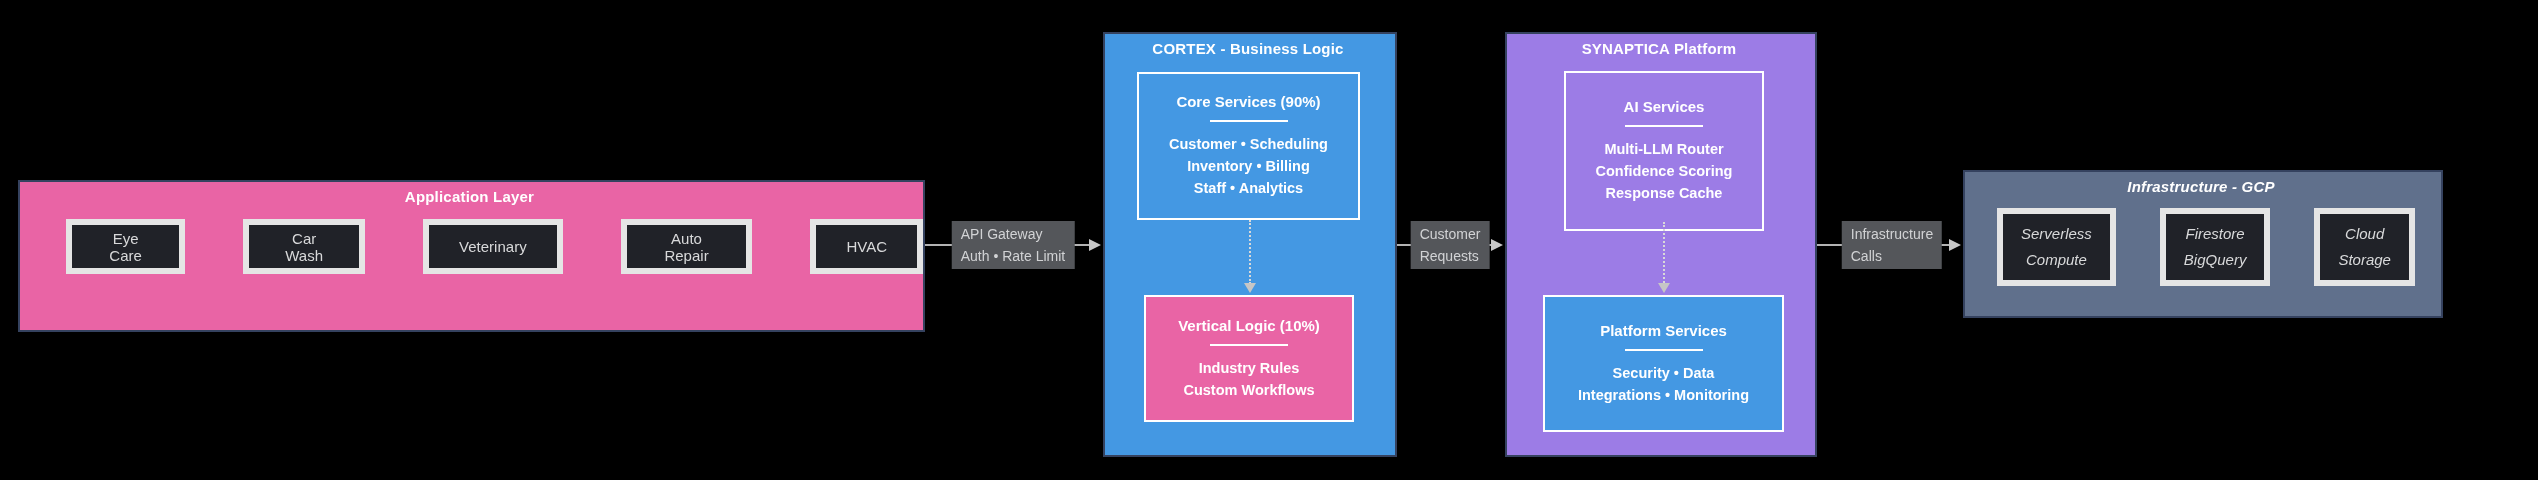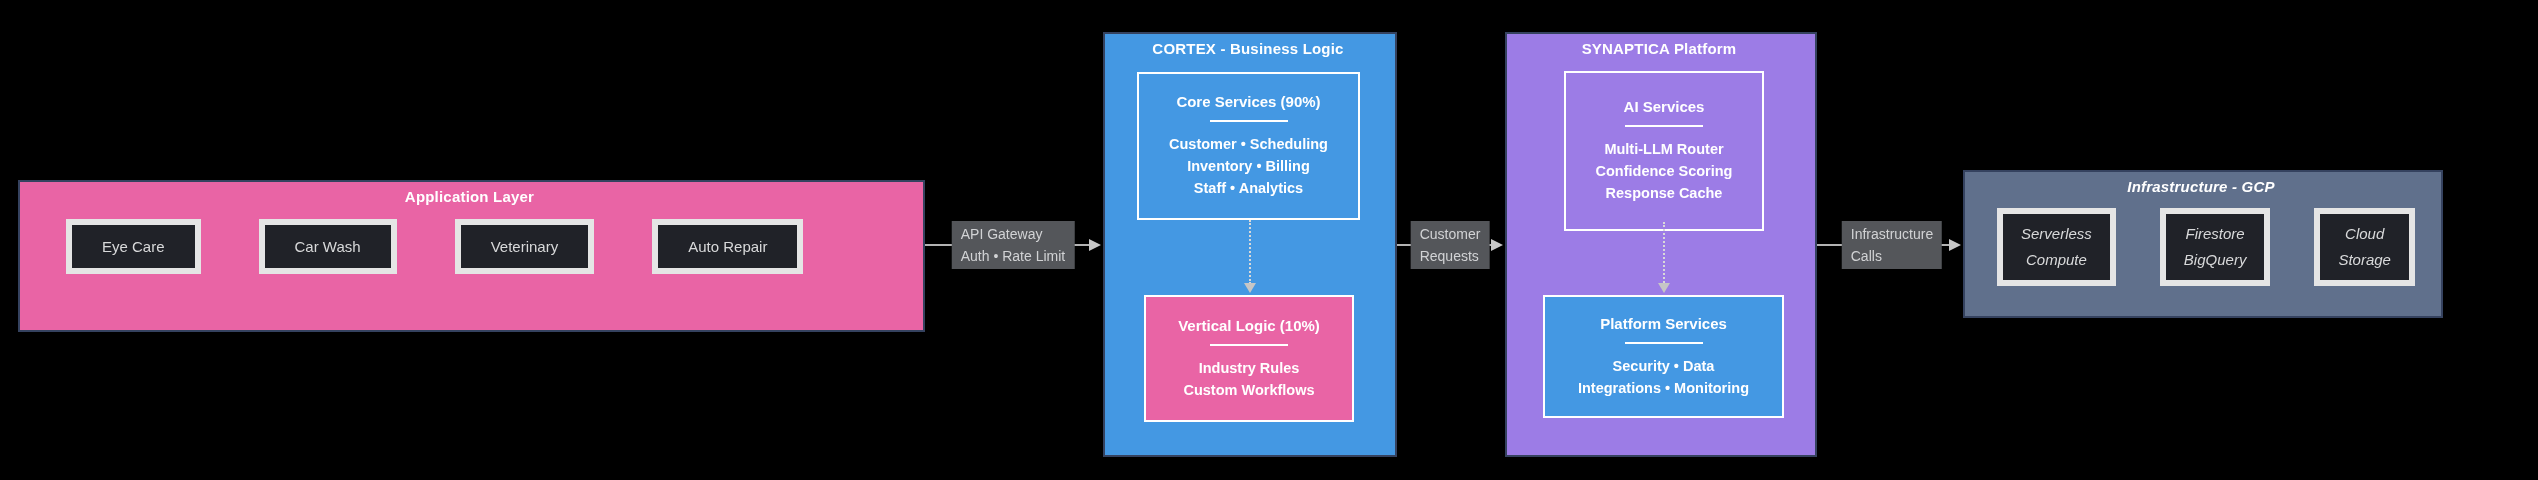--- a/index.html
+++ b/index.html
@@ -36,21 +36,21 @@
     position:absolute;border:2px solid #ffffff;color:#ffffff;text-align:center;
     display:flex;flex-direction:column;align-items:center;justify-content:center;
     padding:6px 8px;
   }
   .sub-box .sub-title{font-size:15px;font-weight:700;}
   .sub-box .divider{width:78px;border-top:2px solid #ffffff;margin:10px auto 11px;}
   .sub-box .sub-item{font-size:14.5px;font-weight:600;line-height:22px;}
   .box-core{left:32px;top:38px;width:223px;height:148px;background:transparent;}
   .box-vertical{left:39px;top:261px;width:210px;height:127px;background:#e964a5;}
   .box-ai{left:57px;top:37px;width:200px;height:160px;background:transparent;}
-  .box-platform{left:36px;top:261px;width:241px;height:123px;background:#4498e3;}
+  .box-platform{left:36px;top:261px;width:241px;height:137px;background:#4498e3;}
 
   
   .dotted-line{position:absolute;width:0;border-left:2px dotted #d9d9d9;}
   .down-arrowhead{
     position:absolute;width:0;height:0;
     border-left:6px solid transparent;border-right:6px solid transparent;
     border-top:10px solid #c6c6c6;
   }
   
   .edge-line{position:absolute;height:2px;background:#b3b3b3;}
@@ -77,20 +77,23 @@
           <span>Eye Care</span>
         </div>
       <div class="dark-node">
           <span>Car Wash</span>
         </div>
       <div class="dark-node">
           <span>Veterinary</span>
         </div>
       <div class="dark-node">
           <span>Auto Repair</span>
+        </div>
+      <div class="dark-node">
+          <span>HVAC</span>
         </div>
     </div>
   </div>
 
   <div class="edge-line" style="left:925px;top:244px;width:168px;"></div>
   <div class="right-arrowhead" style="left:1089px;top:239px;"></div>
   <div class="edge-label" style="left:1013px;top:221px;">
     <div>API Gateway</div>
     <div>Auth • Rate Limit</div>
   </div>

